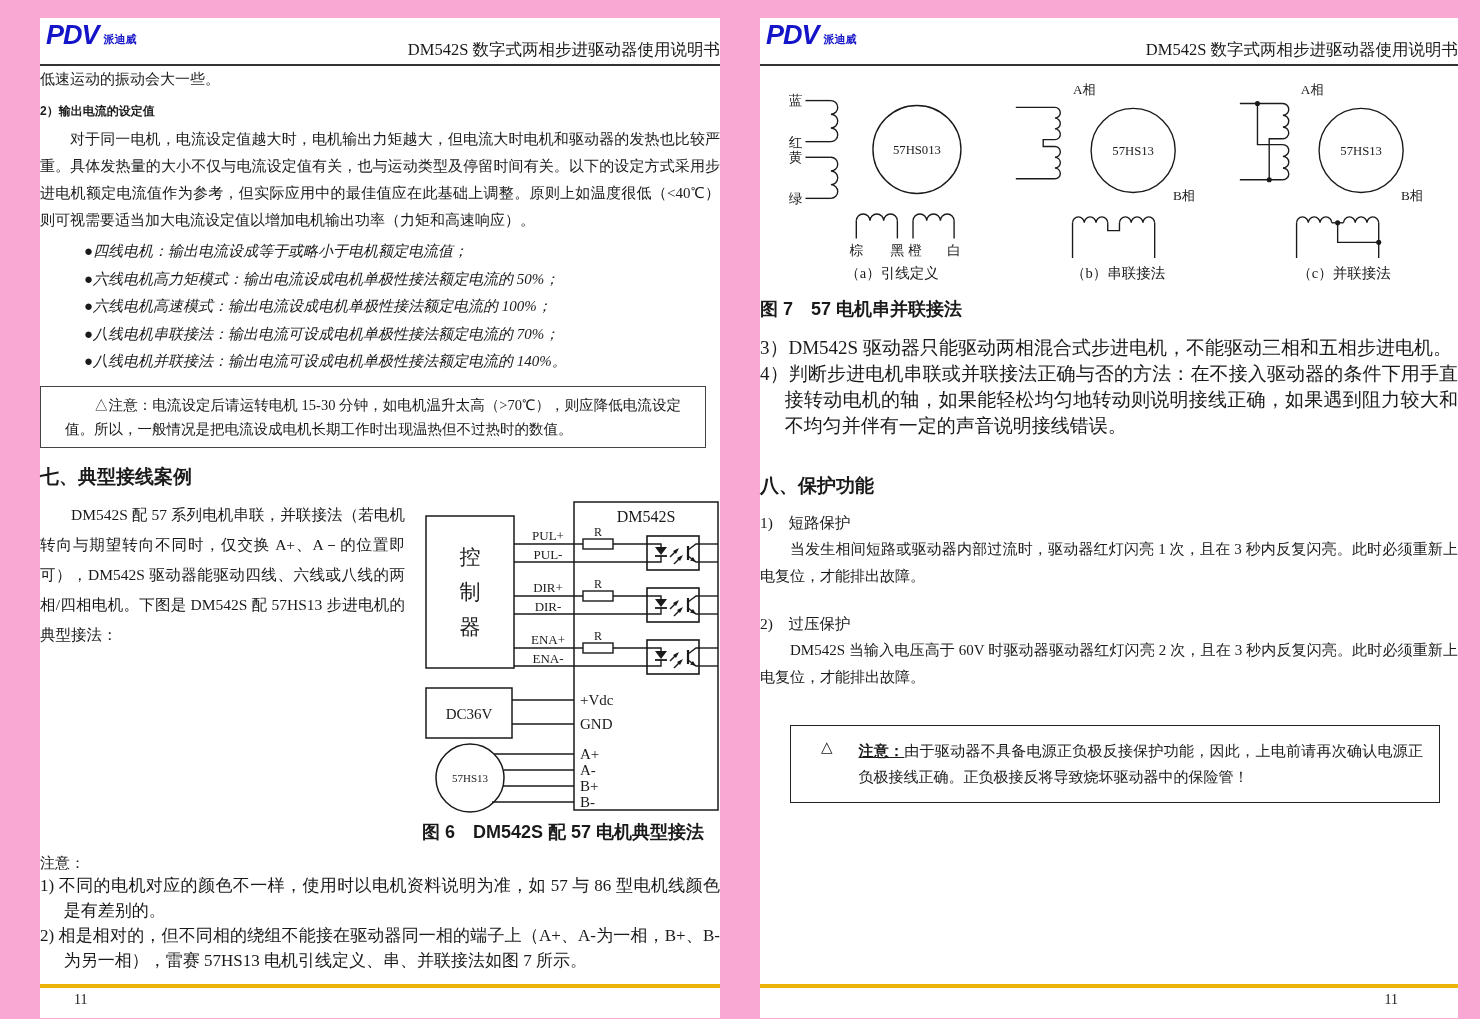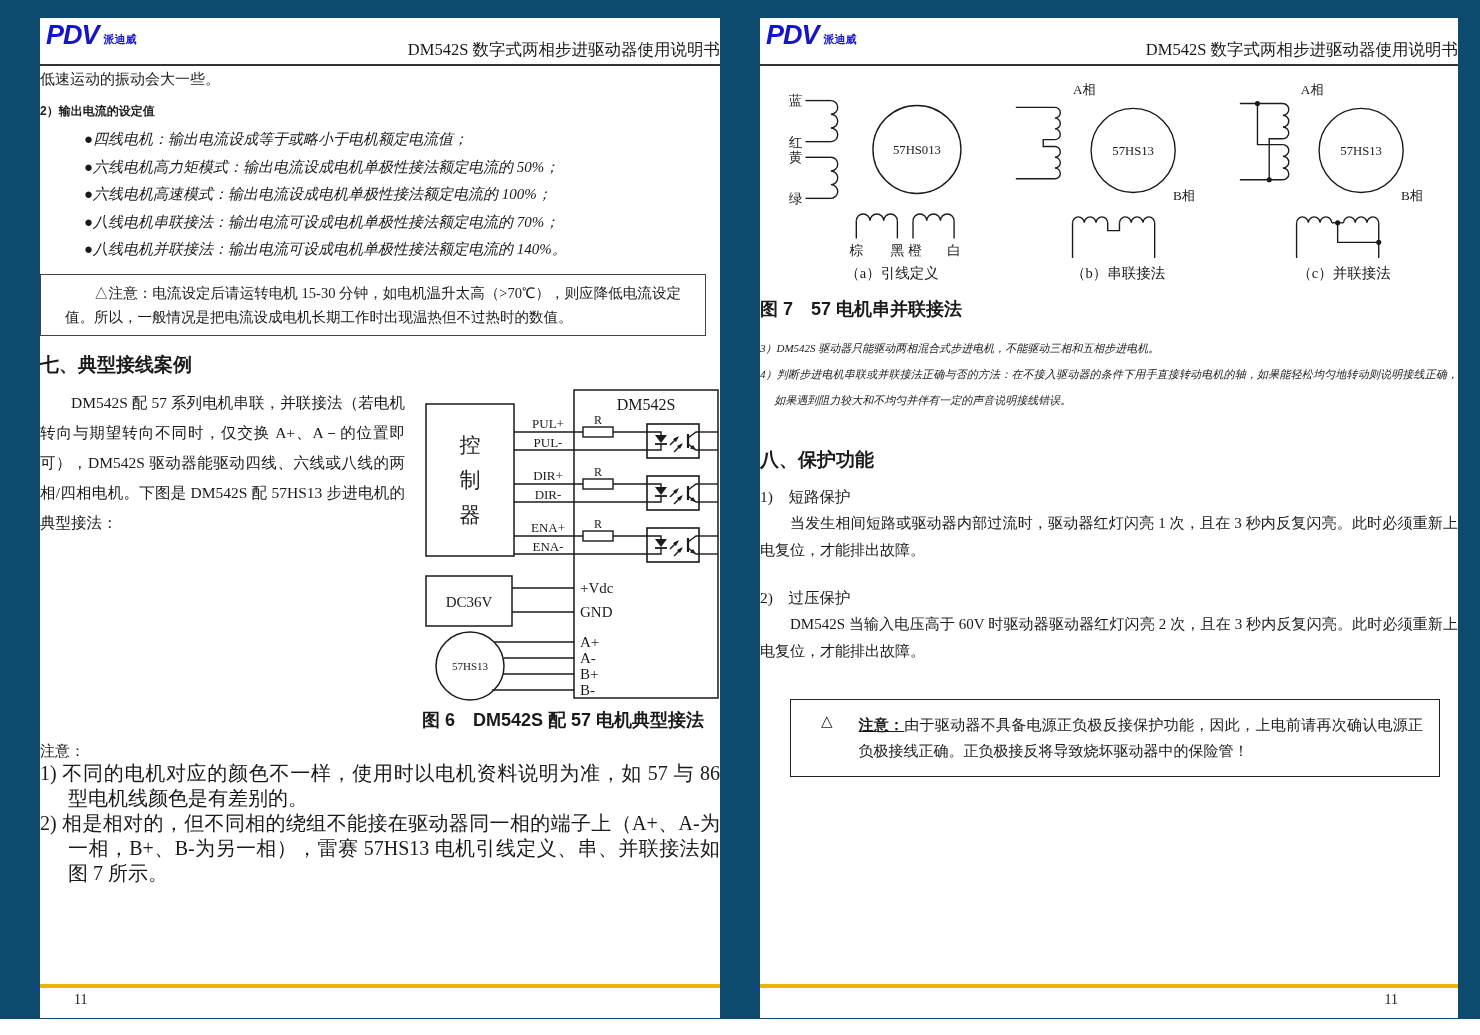--- a/index.html
+++ b/index.html
@@ -1,16 +1,16 @@
 <!DOCTYPE html>
 <html><head>
 <meta charset="utf-8">
 <style>
   html,body{margin:0;padding:0;background:#ffffff;}
-  #canvas{position:relative;width:1480px;height:1019px;background:#0c4a6e;overflow:hidden;
+  #canvas{position:relative;width:1480px;height:1019px;background:#f9a8d4;overflow:hidden;
           font-family:"Liberation Serif", serif;color:#1a1a1a;}
   .page{position:absolute;top:18px;height:1000px;background:#fff;}
   #page-left{left:40px;width:680px;}
   #page-right{left:760px;width:698px;}
 
   
   .pg-header{position:relative;height:46px;border-bottom:2px solid #333;}
   .logo-wrap{position:absolute;left:6px;top:4px;display:flex;align-items:flex-end;}
   .logo-main{font-family:"Liberation Sans",sans-serif;font-style:italic;font-weight:bold;
              font-size:27px;color:#1414c8;letter-spacing:-1px;line-height:1;}
@@ -25,31 +25,31 @@
   h2.sec-head{font-family:"Liberation Sans",sans-serif;font-size:19px;margin:16px 0 8px 0;}
   .bullets{margin:4px 0 0 0;padding-left:44px;list-style:none;font-size:15px;line-height:27.5px;font-style:italic;}
   .note-box{border:1.5px solid #444;margin:10px 14px 0 0;padding:6px 24px;
             font-size:14.5px;line-height:24px;text-align:justify;text-indent:2em;}
   .fig-row{display:flex;margin-top:4px;}
   .fig-text{width:372px;font-size:15.5px;line-height:30px;text-align:justify;text-indent:2em;margin:2px 17px 0 0;}
   .fig-col{width:300px;}
   .fig-caption{font-family:"Liberation Sans",sans-serif;font-weight:bold;font-size:18px;
                text-align:left;margin-top:6px;}
   .notes-head{font-size:15px;margin:10px 0 0 0;}
-  .note-item{font-size:20px;line-height:25px;margin:0;padding-left:1.4em;text-indent:-1.4em;text-align:justify;}
+  .note-item{font-size:17px;line-height:25px;margin:0;padding-left:1.4em;text-indent:-1.4em;text-align:justify;}
   .pg-footer{position:absolute;left:0;right:0;bottom:10px;border-top:4px solid #eab308;}
   .pg-num{font-size:14px;padding:4px 0 0 34px;display:inline-block;}
   .pg-num-right{float:right;padding:4px 60px 0 0;}
 
   
   .diagrams-row{display:flex;margin-top:12px;padding-left:22px;}
   .motor-fig{width:220px;margin-right:6px;text-align:center;}
   .motor-cap{font-size:14.5px;margin-top:2px;}
   .items{margin:14px 0 0 0;}
-  .item{font-size:11px;line-height:26px;margin:0;padding-left:1.3em;text-indent:-1.3em;text-align:justify;font-style:italic;}
+  .item{font-size:19px;line-height:26px;margin:0;padding-left:1.3em;text-indent:-1.3em;text-align:justify;}
   .prot-title{font-size:15.5px;margin:14px 0 0 0;}
   .prot-para{font-size:15px;line-height:27px;margin:2px 0 0 0;text-indent:2em;text-align:justify;}
   .warn-box{border:1.5px solid #222;margin:34px 18px 0 30px;padding:12px 16px;display:flex;}
   .warn-tri{font-size:15px;margin:0 26px 0 14px;}
   .warn-text{font-size:15px;line-height:26px;flex:1;text-align:justify;}
   .warn-label{font-family:"Liberation Sans",sans-serif;font-weight:bold;text-decoration:underline;}
 
   svg{display:block;}
   svg text{font-family:"Liberation Serif", serif;fill:#1a1a1a;}
 </style>
@@ -63,20 +63,21 @@
       <div class="logo-wrap">
         <span class="logo-main">PDV</span>
         <span class="logo-sub">派迪威</span>
       </div>
       <div class="doc-title">DM542S 数字式两相步进驱动器使用说明书</div>
     </div>
 
     <p class="intro">低速运动的振动会大一些。</p>
 
     <h3 class="sub-head">2）输出电流的设定值</h3>
+    <p class="para">对于同一电机，电流设定值越大时，电机输出力矩越大，但电流大时电机和驱动器的发热也比较严重。具体发热量的大小不仅与电流设定值有关，也与运动类型及停留时间有关。以下的设定方式采用步进电机额定电流值作为参考，但实际应用中的最佳值应在此基础上调整。原则上如温度很低（&lt;40℃）则可视需要适当加大电流设定值以增加电机输出功率（力矩和高速响应）。</p>
 
     <ul class="bullets">
       <li>●四线电机：输出电流设成等于或略小于电机额定电流值；</li>
       <li>●六线电机高力矩模式：输出电流设成电机单极性接法额定电流的 50%；</li>
       <li>●六线电机高速模式：输出电流设成电机单极性接法额定电流的 100%；</li>
       <li>●八线电机串联接法：输出电流可设成电机单极性接法额定电流的 70%；</li>
       <li>●八线电机并联接法：输出电流可设成电机单极性接法额定电流的 140%。</li>
     </ul>
 
     <div class="note-box">△注意：电流设定后请运转电机 15-30 分钟，如电机温升太高（&gt;70℃），则应降低电流设定值。所以，一般情况是把电流设成电机长期工作时出现温热但不过热时的数值。</div>

